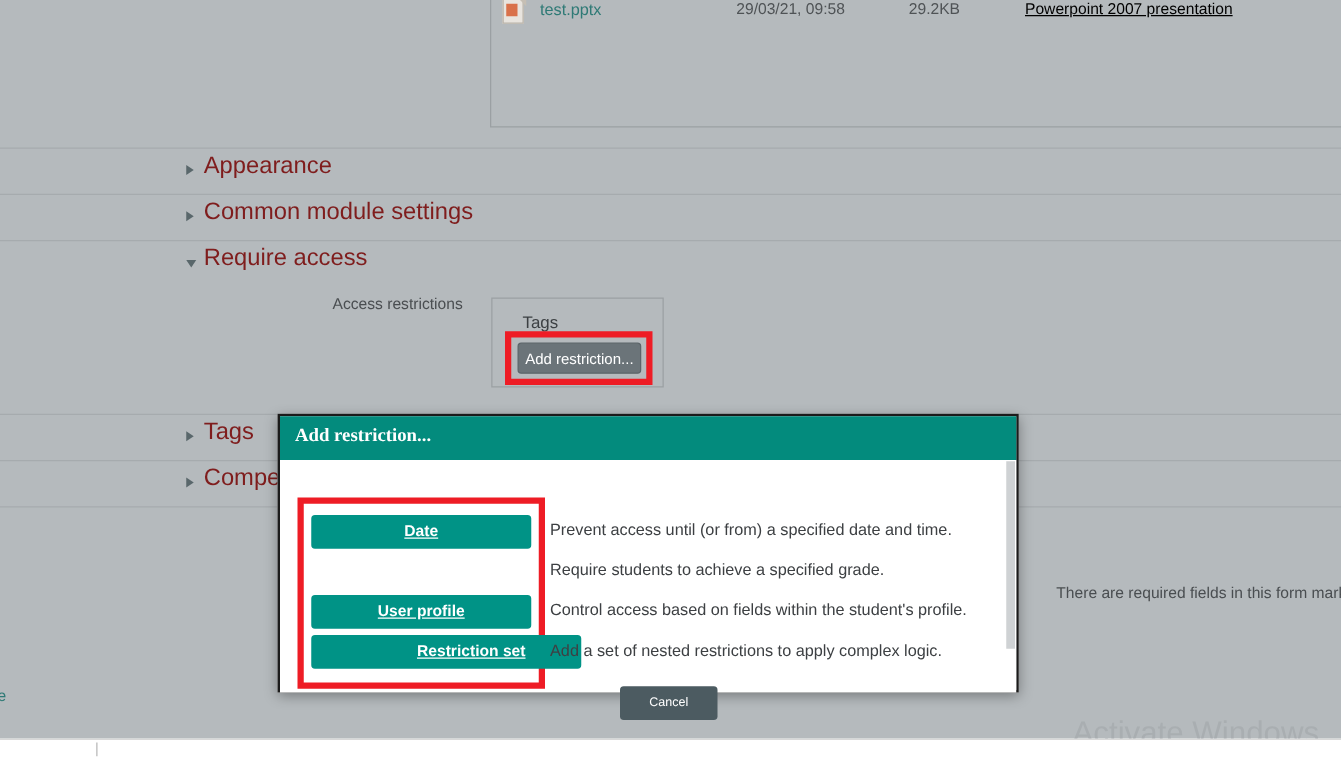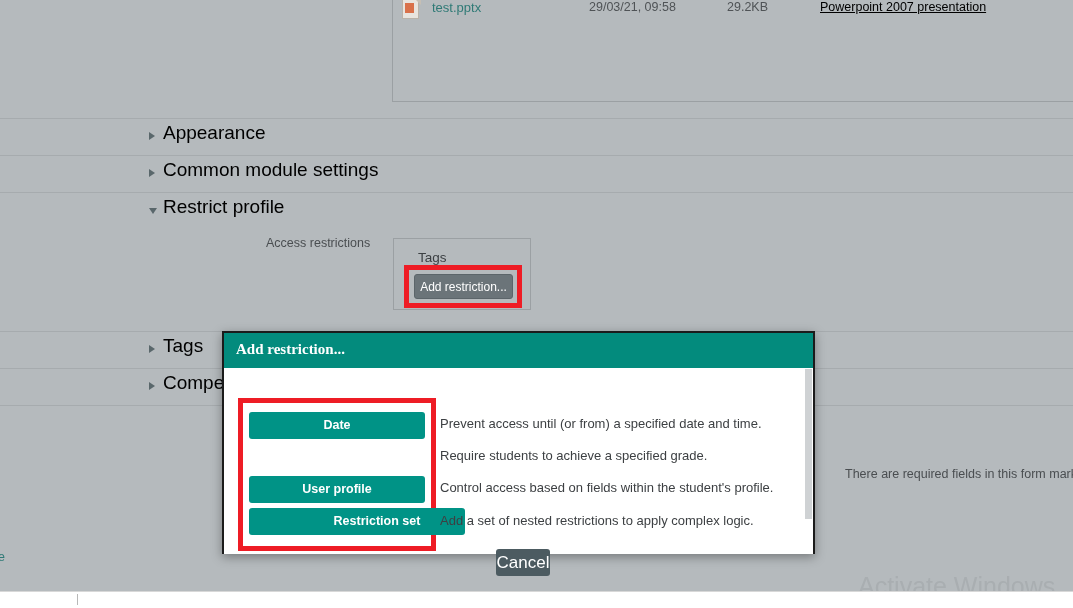--- a/index.html
+++ b/index.html
@@ -133,21 +133,21 @@
     top: 15px;
     border-left: 4.5px solid transparent;
     border-right: 4.5px solid transparent;
     border-top: 6px solid #59676b;
   }
   .section-title {
     position: absolute;
     left: 163px;
     top: 3px;
     font-size: 19px;
-    color: #000000;
+    color: #7f1d1d;
     white-space: nowrap;
   }
 
   #sec-appearance { top: 118px; }
   #sec-common     { top: 155px; }
   #sec-restrict   { top: 192px; border-bottom: none; }
   #sec-tags       { top: 331px; }
   #sec-comp       { top: 368px; }
   #sec-bottom     { top: 405px; height: 0; }
 
@@ -331,20 +331,21 @@
     height: 27px;
     background: #009386;
     border: none;
     border-radius: 3px;
     color: #ffffff;
     font-size: 12.5px;
     font-weight: bold;
     line-height: 27px;
     text-align: center;
     cursor: pointer;
+    text-decoration: underline;
   }
   #opt-0 { top: 44px; }
   #opt-1 { top: 76px; }
   #opt-2 { top: 108px; }
   #opt-3 { top: 140px; padding-left: 40px; }
 
   .opt-desc {
     position: absolute;
     left: 216px;
     font-size: 13px;
@@ -353,27 +354,27 @@
   }
   #desc-0 { top: 48px; }
   #desc-1 { top: 80px; text-align: center; }
   #desc-2 { top: 112px; }
   #desc-3 { top: 145px; }
 
   #cancel-btn {
     position: absolute;
     left: 272px;
     top: 181px;
-    width: 54px;
+    width: 78px;
     height: 27px;
     background: #4c5b61;
     border: none;
     border-radius: 3px;
     color: #ffffff;
-    font-size: 17px;
+    font-size: 10px;
     line-height: 27px;
     text-align: center;
     cursor: pointer;
   }
 </style>
 </head>
 <body>
 
 <div id="page">
 
@@ -400,21 +401,21 @@
   <div class="section" id="sec-common">
     <div class="section-head">
       <span class="caret collapsed"></span>
       <span class="section-title">Common module settings</span>
     </div>
   </div>
 
   <div class="section" id="sec-restrict">
     <div class="section-head">
       <span class="caret expanded"></span>
-      <span class="section-title">Restrict profile</span>
+      <span class="section-title">Require access</span>
     </div>
   </div>
 
   <div id="restrict-body"></div>
   <div id="access-label">Access restrictions</div>
   <div id="access-box"></div>
   <div id="access-none">Tags</div>
   <div id="add-restriction-highlight"></div>
   <div id="add-restriction-btn">Add restriction...</div>
 

